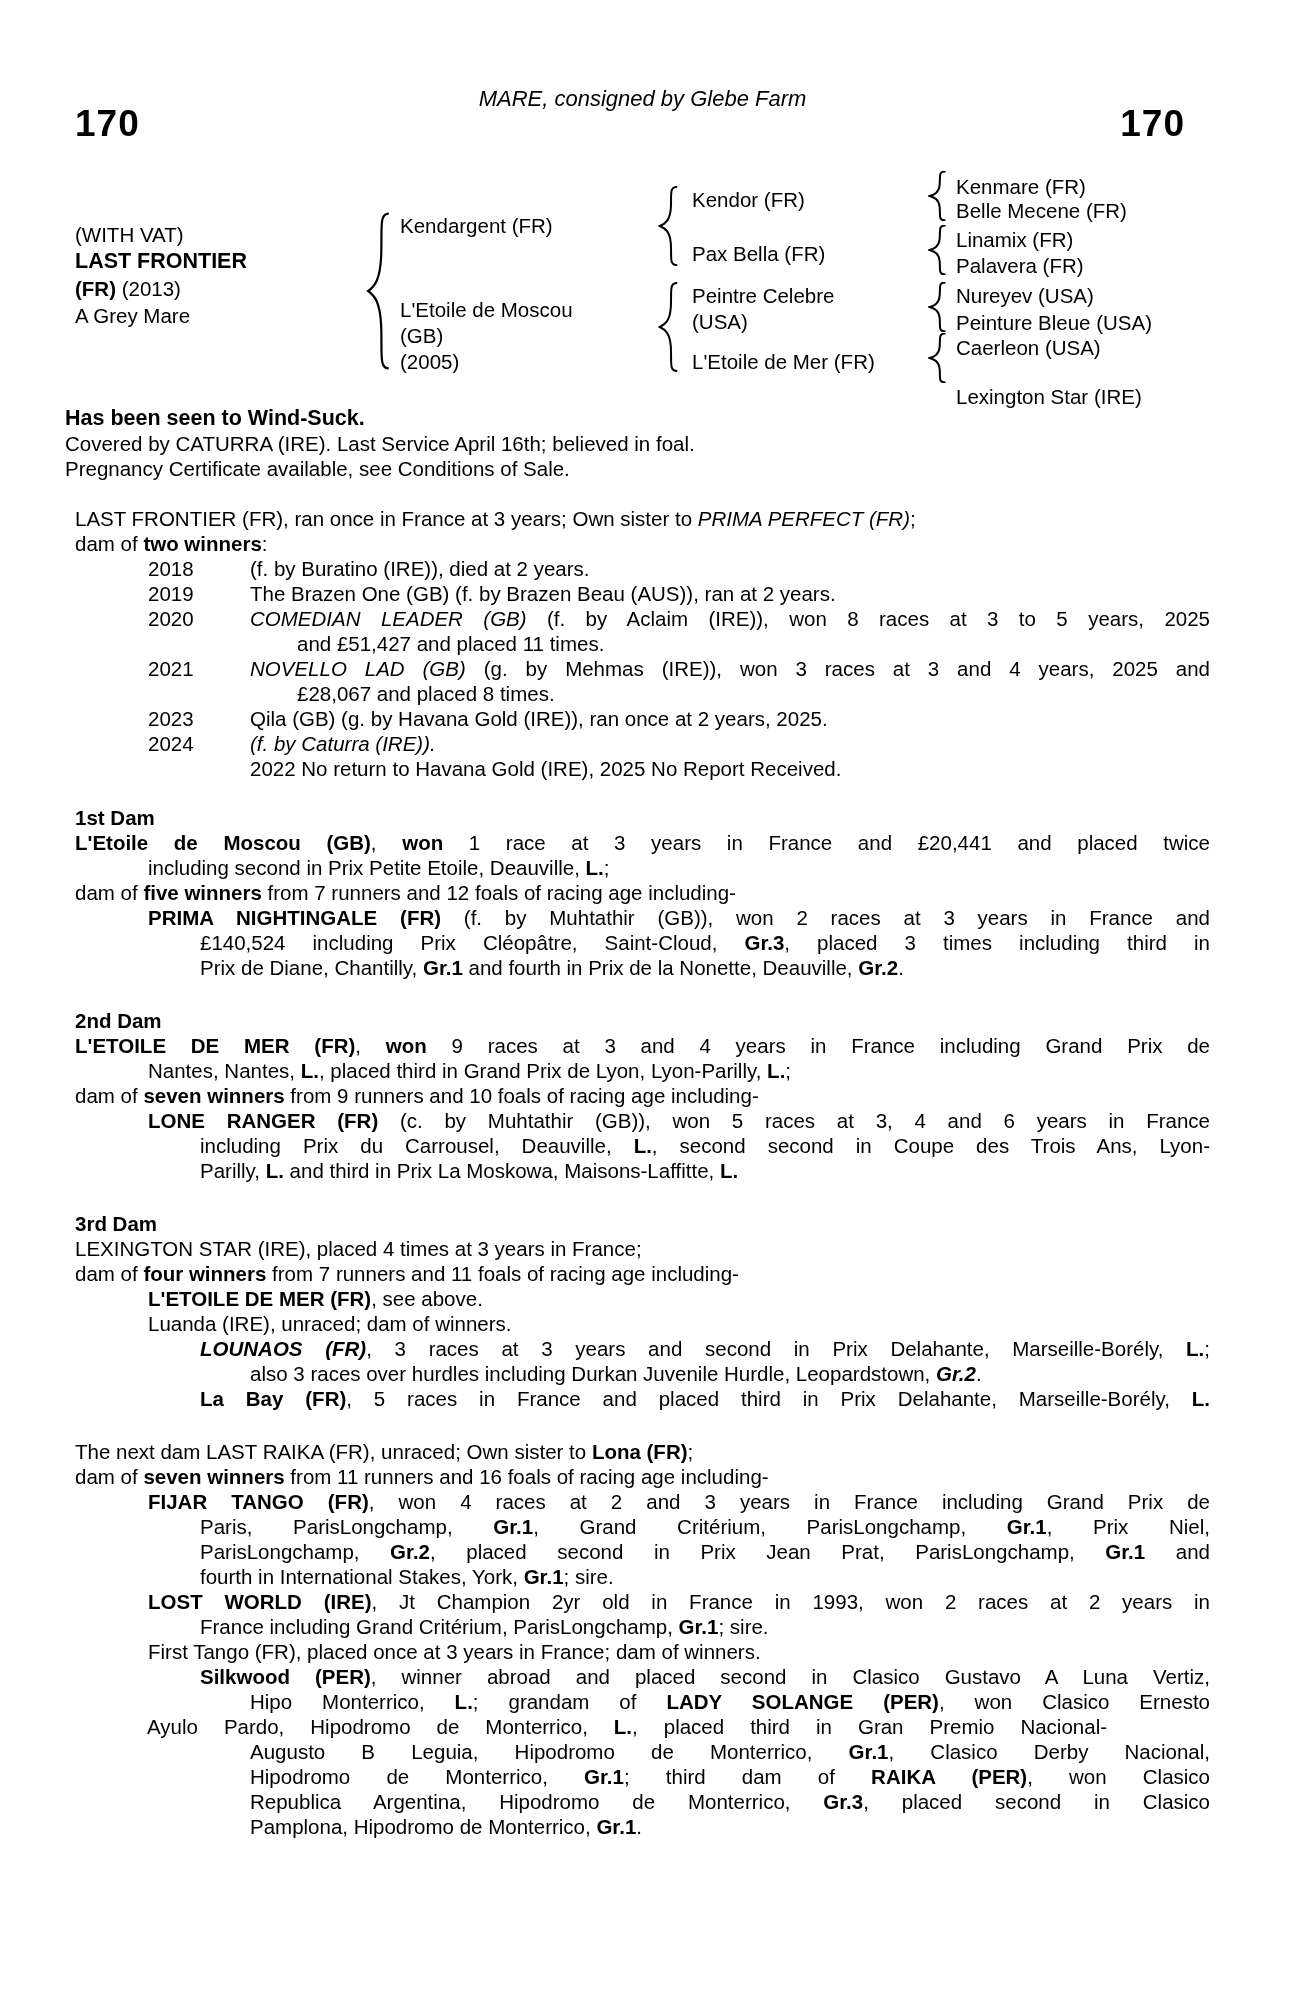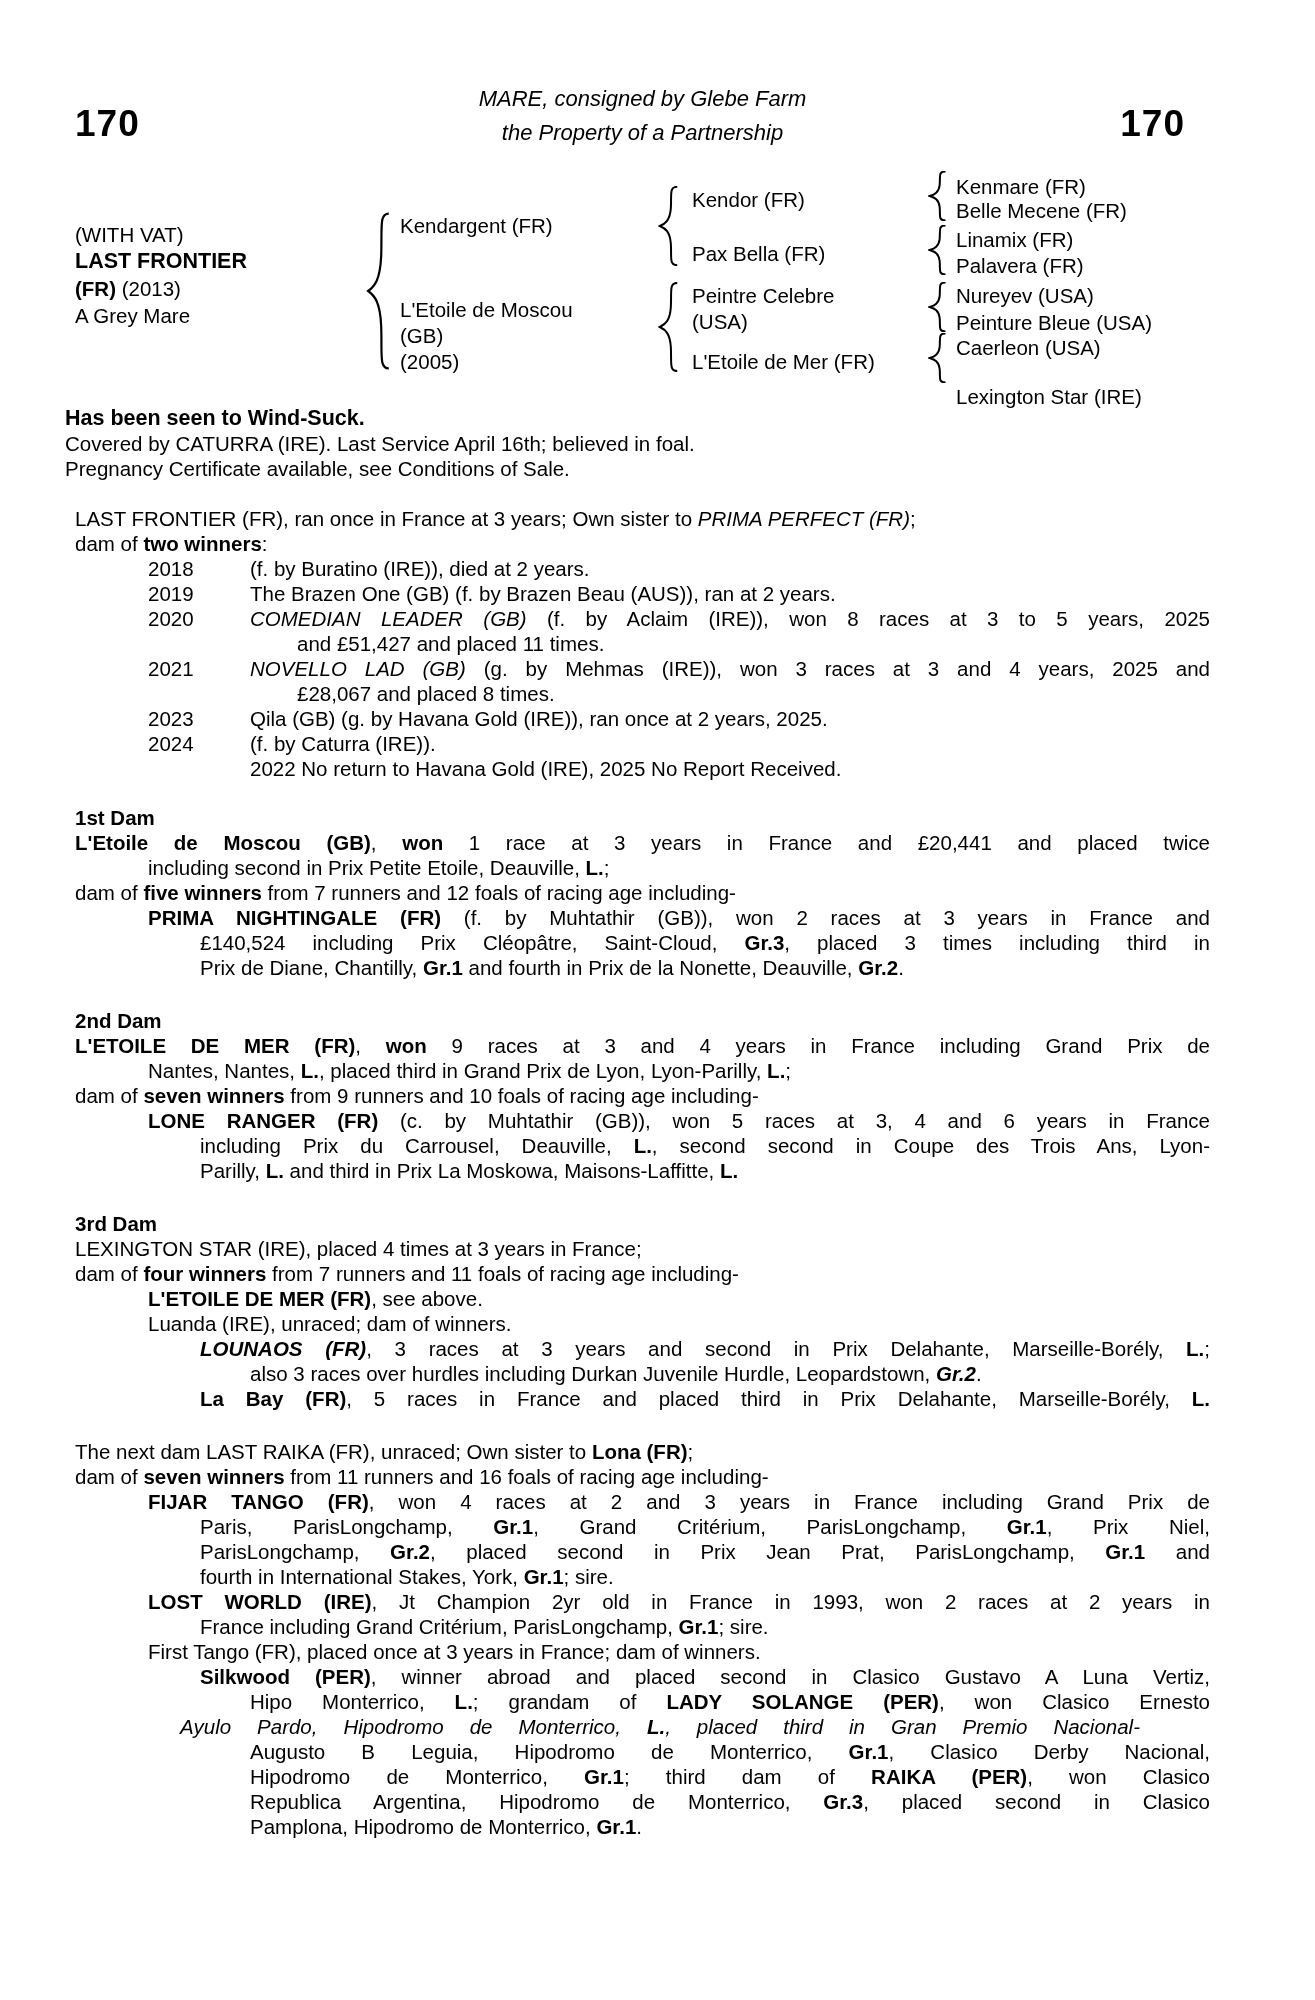--- a/index.html
+++ b/index.html
@@ -34,21 +34,20 @@
   .r-bi{font-weight:bold;font-style:italic;}
 </style>
 </head>
 <body>
 
 <div class="page">
 
   <div class="lot" style="left:75px;top:104px;">170</div>
   <div class="lot" style="left:985px;top:104px;width:200px;text-align:right;">170</div>
   <div class="title-line" style="top:86px;">MARE, consigned by Glebe Farm</div>
-  <div class="title-line" style="top:120px;">the Property of a Partnership</div>
 
   <div>
 
     <div class="ped" style="left:75px;top:222px;">(WITH VAT)</div>
     <div class="ped subject-name" style="left:75px;top:248px;">LAST FRONTIER</div>
     <div class="ped" style="left:75px;top:276px;"><span class="r-b">(FR)</span><span> (2013)</span></div>
     <div class="ped" style="left:75px;top:303px;">A Grey Mare</div>
 
     <div class="brace" style="left:366px;top:212px;width:26px;height:158px;">
       <svg viewBox="0 0 24 100" preserveAspectRatio="none">
@@ -136,21 +135,21 @@
           <span class="pyear">2021</span>
           <div class="ptext ln jst" style="width: 960px;"><span class="r-i">NOVELLO LAD (GB)</span><span> (g. by Mehmas (IRE)), won 3 races at 3 and 4 years, 2025 and</span></div>
         </div>
         <div class="ln" style="margin-left: 222px; width: 913px;"><span>£28,067 and placed 8 times.</span></div>
         <div class="prow" style="margin-left: 73px; width: 1062px;">
           <span class="pyear">2023</span>
           <div class="ptext ln" style="width: 960px;"><span>Qila (GB) (g. by Havana Gold (IRE)), ran once at 2 years, 2025.</span></div>
         </div>
         <div class="prow" style="margin-left: 73px; width: 1062px;">
           <span class="pyear">2024</span>
-          <div class="ptext ln" style="width: 960px;"><span>(f. by Caturra (IRE)).</span></div>
+          <div class="ptext ln" style="width: 960px; font-style: italic;"><span>(f. by Caturra (IRE)).</span></div>
         </div>
         <div class="ln" style="margin-left: 175px; width: 960px;"><span>2022 No return to Havana Gold (IRE), 2025 No Report Received.</span></div>
       </div>
       <div style="margin-top: 24px;">
         <div class="heading">1st Dam</div>
         <div class="ln jst" style="margin-left: 0px; width: 1135px;"><span class="r-b">L'Etoile de Moscou (GB)</span><span>, </span><span class="r-b">won</span><span> 1 race at 3 years in France and £20,441 and placed twice</span></div>
         <div class="ln" style="margin-left: 73px; width: 1062px;"><span>including second in Prix Petite Etoile, Deauville, </span><span class="r-b">L.</span><span>;</span></div>
         <div class="ln" style="margin-left: 0px; width: 1135px;"><span>dam of </span><span class="r-b">five winners</span><span> from 7 runners and 12 foals of racing age including-</span></div>
         <div class="ln jst" style="margin-left: 73px; width: 1062px;"><span class="r-b">PRIMA NIGHTINGALE (FR)</span><span> (f. by Muhtathir (GB)), won 2 races at 3 years in France and</span></div>
         <div class="ln jst" style="margin-left: 125px; width: 1010px;"><span>£140,524 including Prix Cléopâtre, Saint-Cloud, </span><span class="r-b">Gr.3</span><span>, placed 3 times including third in</span></div>
@@ -180,21 +179,21 @@
         <div class="ln" style="margin-left: 0px; width: 1135px;"><span>dam of </span><span class="r-b">seven winners</span><span> from 11 runners and 16 foals of racing age including-</span></div>
         <div class="ln jst" style="margin-left: 73px; width: 1062px;"><span class="r-b">FIJAR TANGO (FR)</span><span>, won 4 races at 2 and 3 years in France including Grand Prix de</span></div>
         <div class="ln jst" style="margin-left: 125px; width: 1010px;"><span>Paris, ParisLongchamp, </span><span class="r-b">Gr.1</span><span>, Grand Critérium, ParisLongchamp, </span><span class="r-b">Gr.1</span><span>, Prix Niel,</span></div>
         <div class="ln jst" style="margin-left: 125px; width: 1010px;"><span>ParisLongchamp, </span><span class="r-b">Gr.2</span><span>, placed second in Prix Jean Prat, ParisLongchamp, </span><span class="r-b">Gr.1</span><span> and</span></div>
         <div class="ln" style="margin-left: 125px; width: 1010px;"><span>fourth in International Stakes, York, </span><span class="r-b">Gr.1</span><span>; sire.</span></div>
         <div class="ln jst" style="margin-left: 73px; width: 1062px;"><span class="r-b">LOST WORLD (IRE)</span><span>, Jt Champion 2yr old in France in 1993, won 2 races at 2 years in</span></div>
         <div class="ln" style="margin-left: 125px; width: 1010px;"><span>France including Grand Critérium, ParisLongchamp, </span><span class="r-b">Gr.1</span><span>; sire.</span></div>
         <div class="ln" style="margin-left: 73px; width: 1062px;"><span>First Tango (FR), placed once at 3 years in France; dam of winners.</span></div>
         <div class="ln jst" style="margin-left: 125px; width: 1010px;"><span class="r-b">Silkwood (PER)</span><span>, winner abroad and placed second in Clasico Gustavo A Luna Vertiz,</span></div>
         <div class="ln jst" style="margin-left: 175px; width: 960px;"><span>Hipo Monterrico, </span><span class="r-b">L.</span><span>; grandam of </span><span class="r-b">LADY SOLANGE (PER)</span><span>, won Clasico Ernesto</span></div>
-        <div class="ln jst" style="margin-left: 105px; width: 960px; font-style: italic;"><span>Ayulo Pardo, Hipodromo de Monterrico, </span><span class="r-b">L.</span><span>, placed third in Gran Premio Nacional-</span></div>
+        <div class="ln jst" style="margin-left: 72px; width: 960px;"><span>Ayulo Pardo, Hipodromo de Monterrico, </span><span class="r-b">L.</span><span>, placed third in Gran Premio Nacional-</span></div>
         <div class="ln jst" style="margin-left: 175px; width: 960px;"><span>Augusto B Leguia, Hipodromo de Monterrico, </span><span class="r-b">Gr.1</span><span>, Clasico Derby Nacional,</span></div>
         <div class="ln jst" style="margin-left: 175px; width: 960px;"><span>Hipodromo de Monterrico, </span><span class="r-b">Gr.1</span><span>; third dam of </span><span class="r-b">RAIKA (PER)</span><span>, won Clasico</span></div>
         <div class="ln jst" style="margin-left: 175px; width: 960px;"><span>Republica Argentina, Hipodromo de Monterrico, </span><span class="r-b">Gr.3</span><span>, placed second in Clasico</span></div>
         <div class="ln" style="margin-left: 175px; width: 960px;"><span>Pamplona, Hipodromo de Monterrico, </span><span class="r-b">Gr.1</span><span>.</span></div>
       </div>
     </div>
 
 </div>
 
 </body></html>

